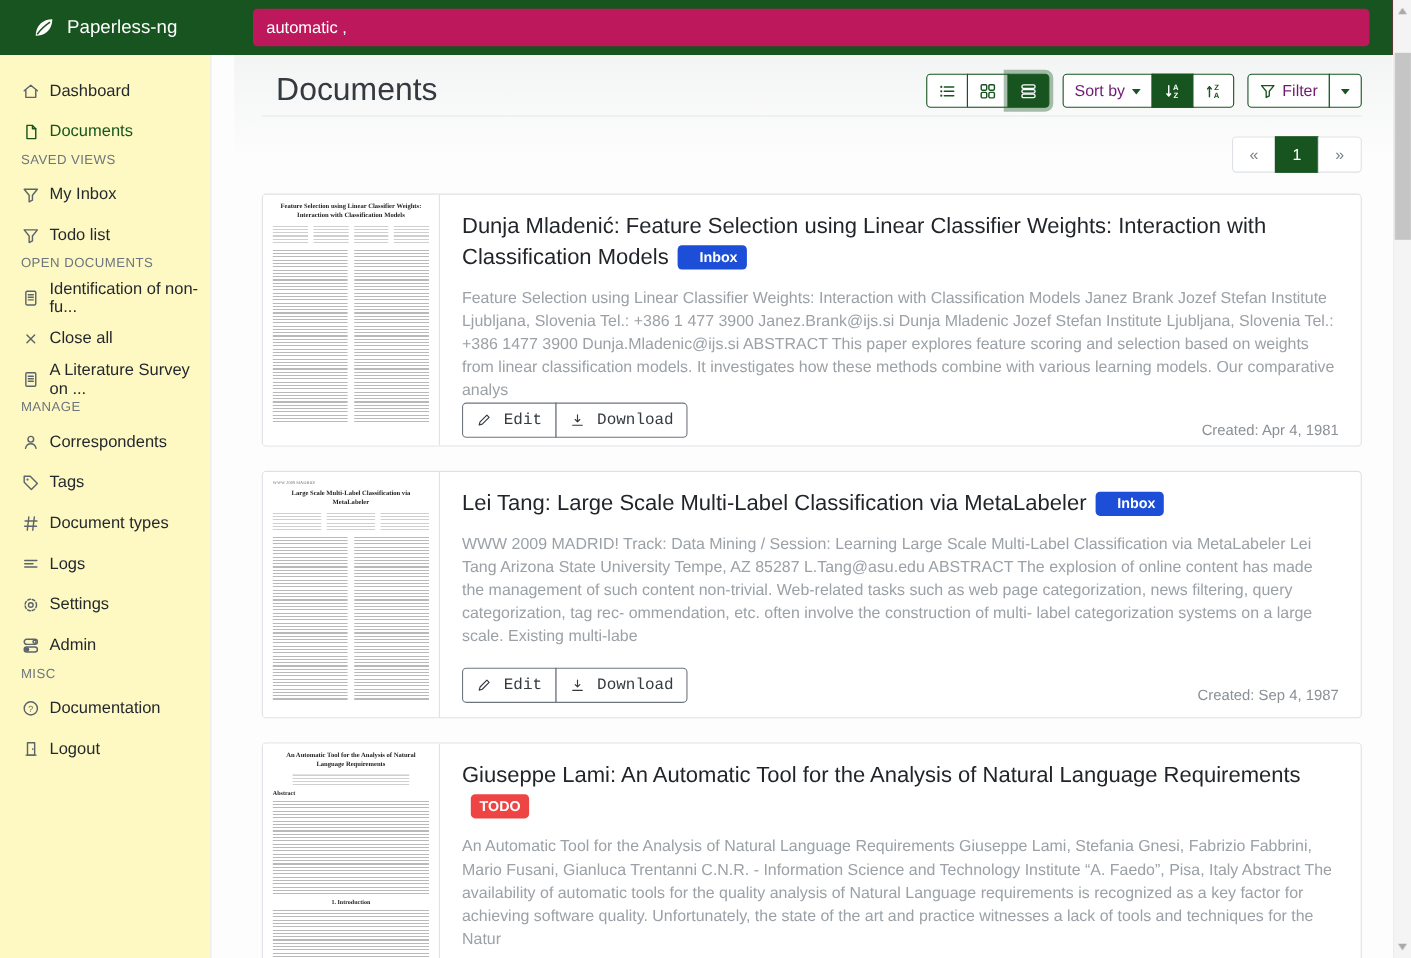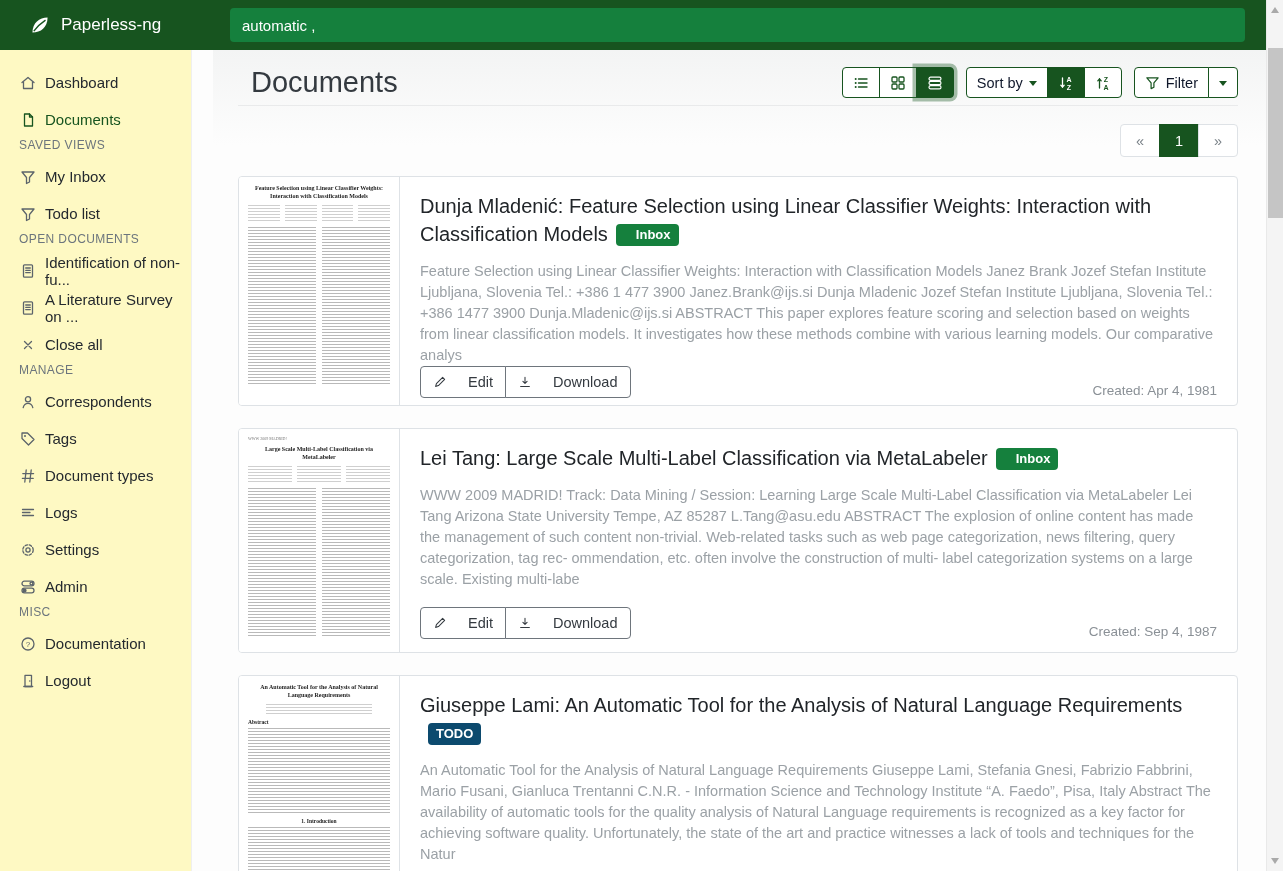--- a/index.html
+++ b/index.html
@@ -4,21 +4,21 @@
 <style>
   * { box-sizing: border-box; margin: 0; padding: 0; }
   html,body { width:1283px; height:871px; overflow:hidden;
     font-family:"Liberation Sans", sans-serif; background:#fdfdfd; }
 
   
   .navbar { position:fixed; top:0; left:0; width:1266px; height:50px;
     background:#17541f; display:flex; align-items:center; z-index:30; }
   .brand { width:213px; display:flex; align-items:center; gap:10px; padding-left:29px; }
   .brand-name { color:#fff; font-size:17px; }
-  .search-input { flex:1; margin:0 21px 0 17px; height:34px; background:#15803d;
+  .search-input { flex:1; margin:0 21px 0 17px; height:34px; background:#be185d;
     border:none; border-radius:4px; color:#fff; font-size:15px; padding:0 12px;
     font-family:"Liberation Sans", sans-serif; outline:none; }
 
   
   .sidebar { position:fixed; top:50px; left:0; bottom:0; width:192px; background:#fef9c3;
     border-right:1px solid #efefef; padding-top:14px; z-index:20; }
   .side-item { height:37px; display:flex; align-items:center; gap:9px;
     padding-left:20px; font-size:15px; color:#24292e; cursor:pointer; }
   .side-item svg { flex:0 0 16px; }
   .side-item.active { color:#17541f; }
@@ -30,21 +30,21 @@
   
   .main { position:absolute; top:50px; left:213px; width:1053px; height:821px;
     background:linear-gradient(180deg,#f3f4f4 0,#fdfdfd 95px); padding:0 28px 0 25px; overflow:hidden; }
   .page-header { display:flex; justify-content:space-between; align-items:center;
     padding:16px 0 6px 13px; border-bottom:1px solid #e9eaeb; }
   .page-title { font-size:29px; font-weight:400; color:#343a40; }
 
   .toolbar { display:flex; gap:12px; align-items:center; }
   .btn { display:inline-flex; align-items:center; justify-content:center; gap:6px;
     height:31px; padding:0 10px; background:#fff; border:1px solid #17541f;
-    color:#0f172a; font-size:14.5px; cursor:pointer; font-family:inherit; }
+    color:#701a75; font-size:14.5px; cursor:pointer; font-family:inherit; }
   .btn-group { display:inline-flex; }
   .btn-group .btn + .btn { margin-left:-1px; }
   .btn-group .btn:first-child { border-radius:4px 0 0 4px; }
   .btn-group .btn:last-child { border-radius:0 4px 4px 0; }
   .btn-group .btn:only-child { border-radius:4px; }
   .btn.active { background:#17541f; color:#fff; }
   .btn.ring { box-shadow:0 0 0 3.5px rgba(47,105,58,.42); position:relative; z-index:2; }
   .caret { width:0; height:0; border-left:4.5px solid transparent;
     border-right:4.5px solid transparent; border-top:5px solid #17541f; margin-top:1px; }
 
@@ -73,27 +73,27 @@
   .t-cols { display:flex; gap:6px; }
   .t-cols > div { flex:1; }
   .t-authors { display:flex; gap:5px; margin-bottom:6px; }
   .t-authors > div { flex:1; height:16px; }
   .t-sub { font-size:5.5px; font-weight:bold; color:#222; margin:4px 0 3px; }
 
   .card-body { flex:1; display:flex; flex-direction:column; padding:15px 20px 13px; }
   .doc-title { font-size:20px; line-height:28px; color:#212529; font-weight:400; }
   .badge { display:inline-block; color:#fff; font-size:13px; font-weight:bold;
     line-height:16px; padding:3px 8px; border-radius:4px; vertical-align:2px; margin-left:8px; }
-  .badge--inbox { background:#15803d;padding-left:20px; }
-  .badge--todo { background:#0c4a6e; }
+  .badge--inbox { background:#1d4ed8;padding-left:20px; }
+  .badge--todo { background:#ef4444; }
   .doc-desc { margin-top:13px; font-size:14.5px; line-height:21px; color:#9ba1a6; }
   .card-footer { margin-top:auto; display:flex; justify-content:space-between; align-items:flex-end; }
-  .abtn { display:inline-flex; align-items:center; gap:21px; height:32px; padding:0 12px;
+  .abtn { display:inline-flex; align-items:center; gap:11px; height:32px; padding:0 12px;
     background:#fff; border:1px solid #6e757c; color:#343a40; font-size:14.5px;
-    cursor:pointer; font-family:Liberation Sans, sans-serif;justify-content:center; }
+    cursor:pointer; font-family:Liberation Mono, monospace;justify-content:center; }
   .abtn + .abtn { margin-left:-1px; }
   .abtn:first-child { border-radius:4px 0 0 4px; }
   .abtn:last-child { border-radius:0 4px 4px 0; }
   .created { font-size:13.5px; color:#8a9096; }
 
   
   .scrollbar { position:fixed; top:0; right:0; bottom:0; width:17px; background:#f4f4f4;
     border-left:1px solid #e9e9e9; z-index:40; }
   .sb-up { position:absolute; top:7px; left:4px; width:0; height:0;
     border-left:4.5px solid transparent; border-right:4.5px solid transparent;
@@ -150,30 +150,30 @@
   <div class="side-section">OPEN DOCUMENTS</div>
   <div class="side-item">
     <svg class="icn" width="16" height="16" viewBox="0 0 16 16">
       <rect x="3.5" y="1.8" width="9" height="12.4" rx="1"></rect>
         <path d="M5.7 5h4.6M5.7 7.3h4.6M5.7 9.6h4.6"></path>
       </svg>
     <span>Identification of non-fu...</span>
   </div>
   <div class="side-item">
     <svg class="icn" width="16" height="16" viewBox="0 0 16 16">
+      <path d="M4.5 4.5l7 7M11.5 4.5l-7 7"></path>
+      </svg>
+    <span>Close all</span>
+  </div>
+  <div class="side-item">
+    <svg class="icn" width="16" height="16" viewBox="0 0 16 16">
       <rect x="3.5" y="1.8" width="9" height="12.4" rx="1"></rect>
         <path d="M5.7 5h4.6M5.7 7.3h4.6M5.7 9.6h4.6"></path>
       </svg>
     <span>A Literature Survey on ...</span>
-  </div>
-  <div class="side-item">
-    <svg class="icn" width="16" height="16" viewBox="0 0 16 16">
-      <path d="M4.5 4.5l7 7M11.5 4.5l-7 7"></path>
-      </svg>
-    <span>Close all</span>
   </div>
 
   <div class="side-section">MANAGE</div>
   <div class="side-item">
     <svg class="icn" width="16" height="16" viewBox="0 0 16 16">
       <circle cx="8" cy="5.3" r="2.6"></circle>
         <path d="M3.2 13.6c.7-3 2.6-4.2 4.8-4.2s4.1 1.2 4.8 4.2"></path>
       </svg>
     <span>Correspondents</span>
   </div>

